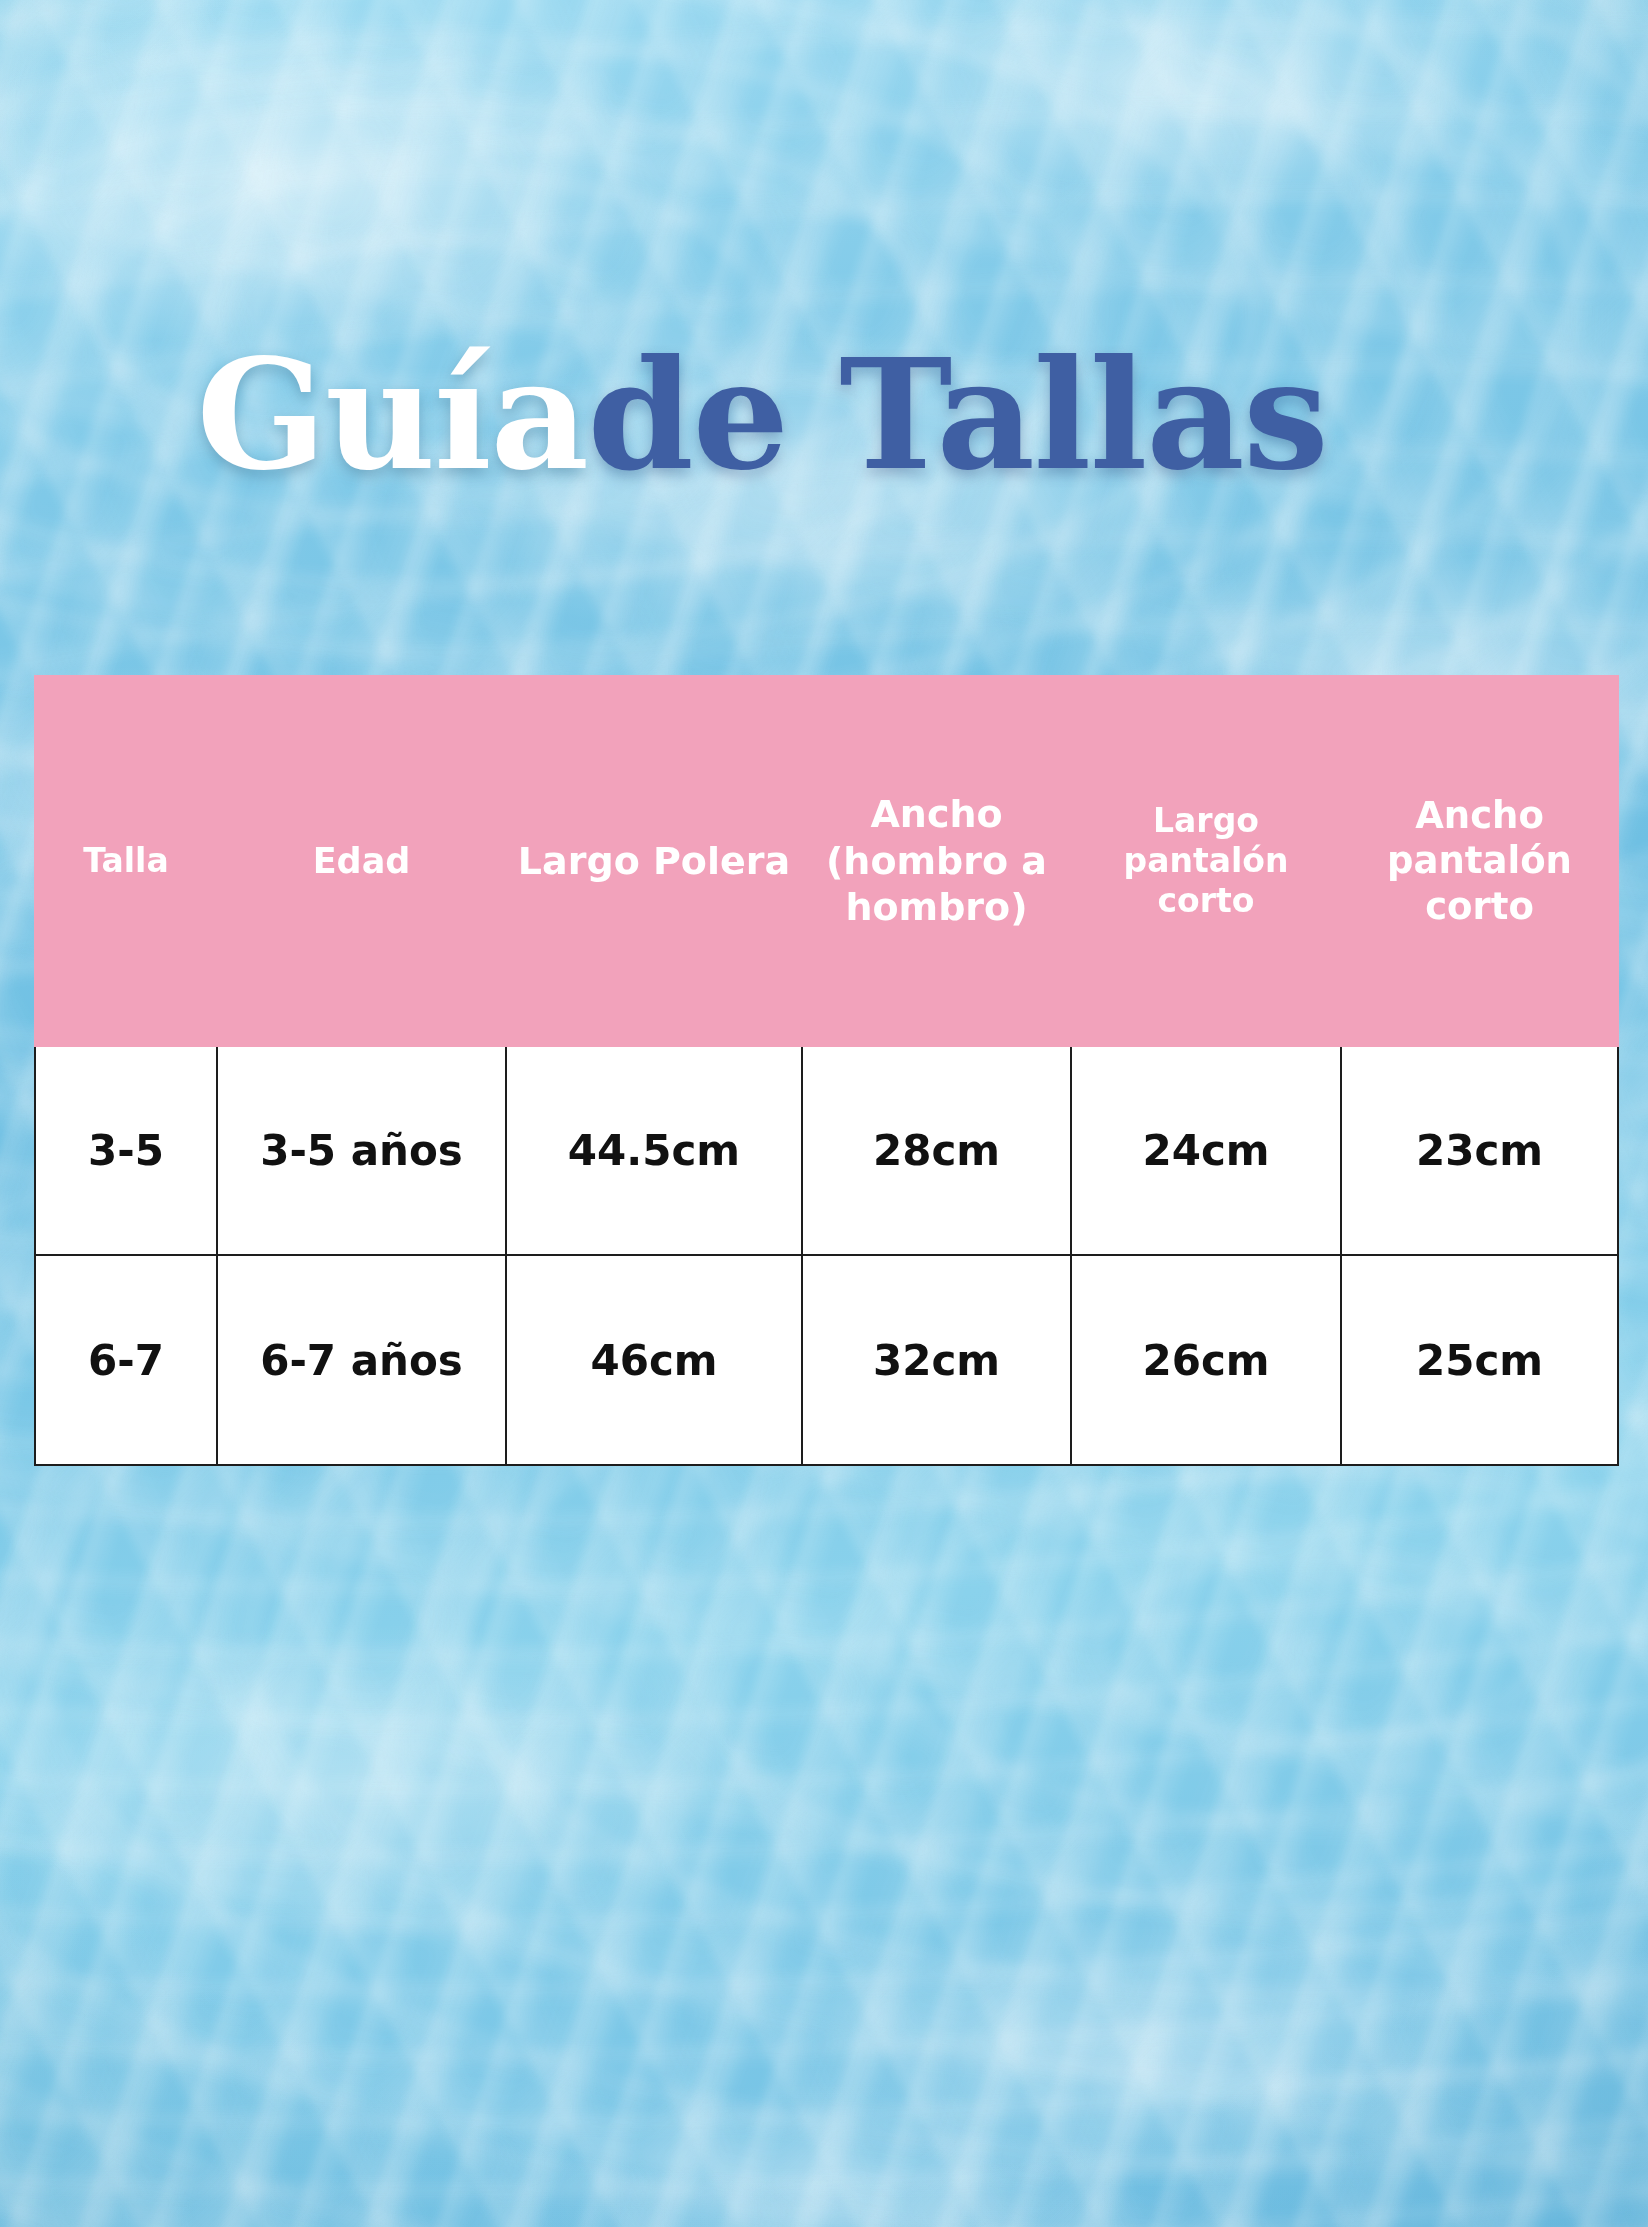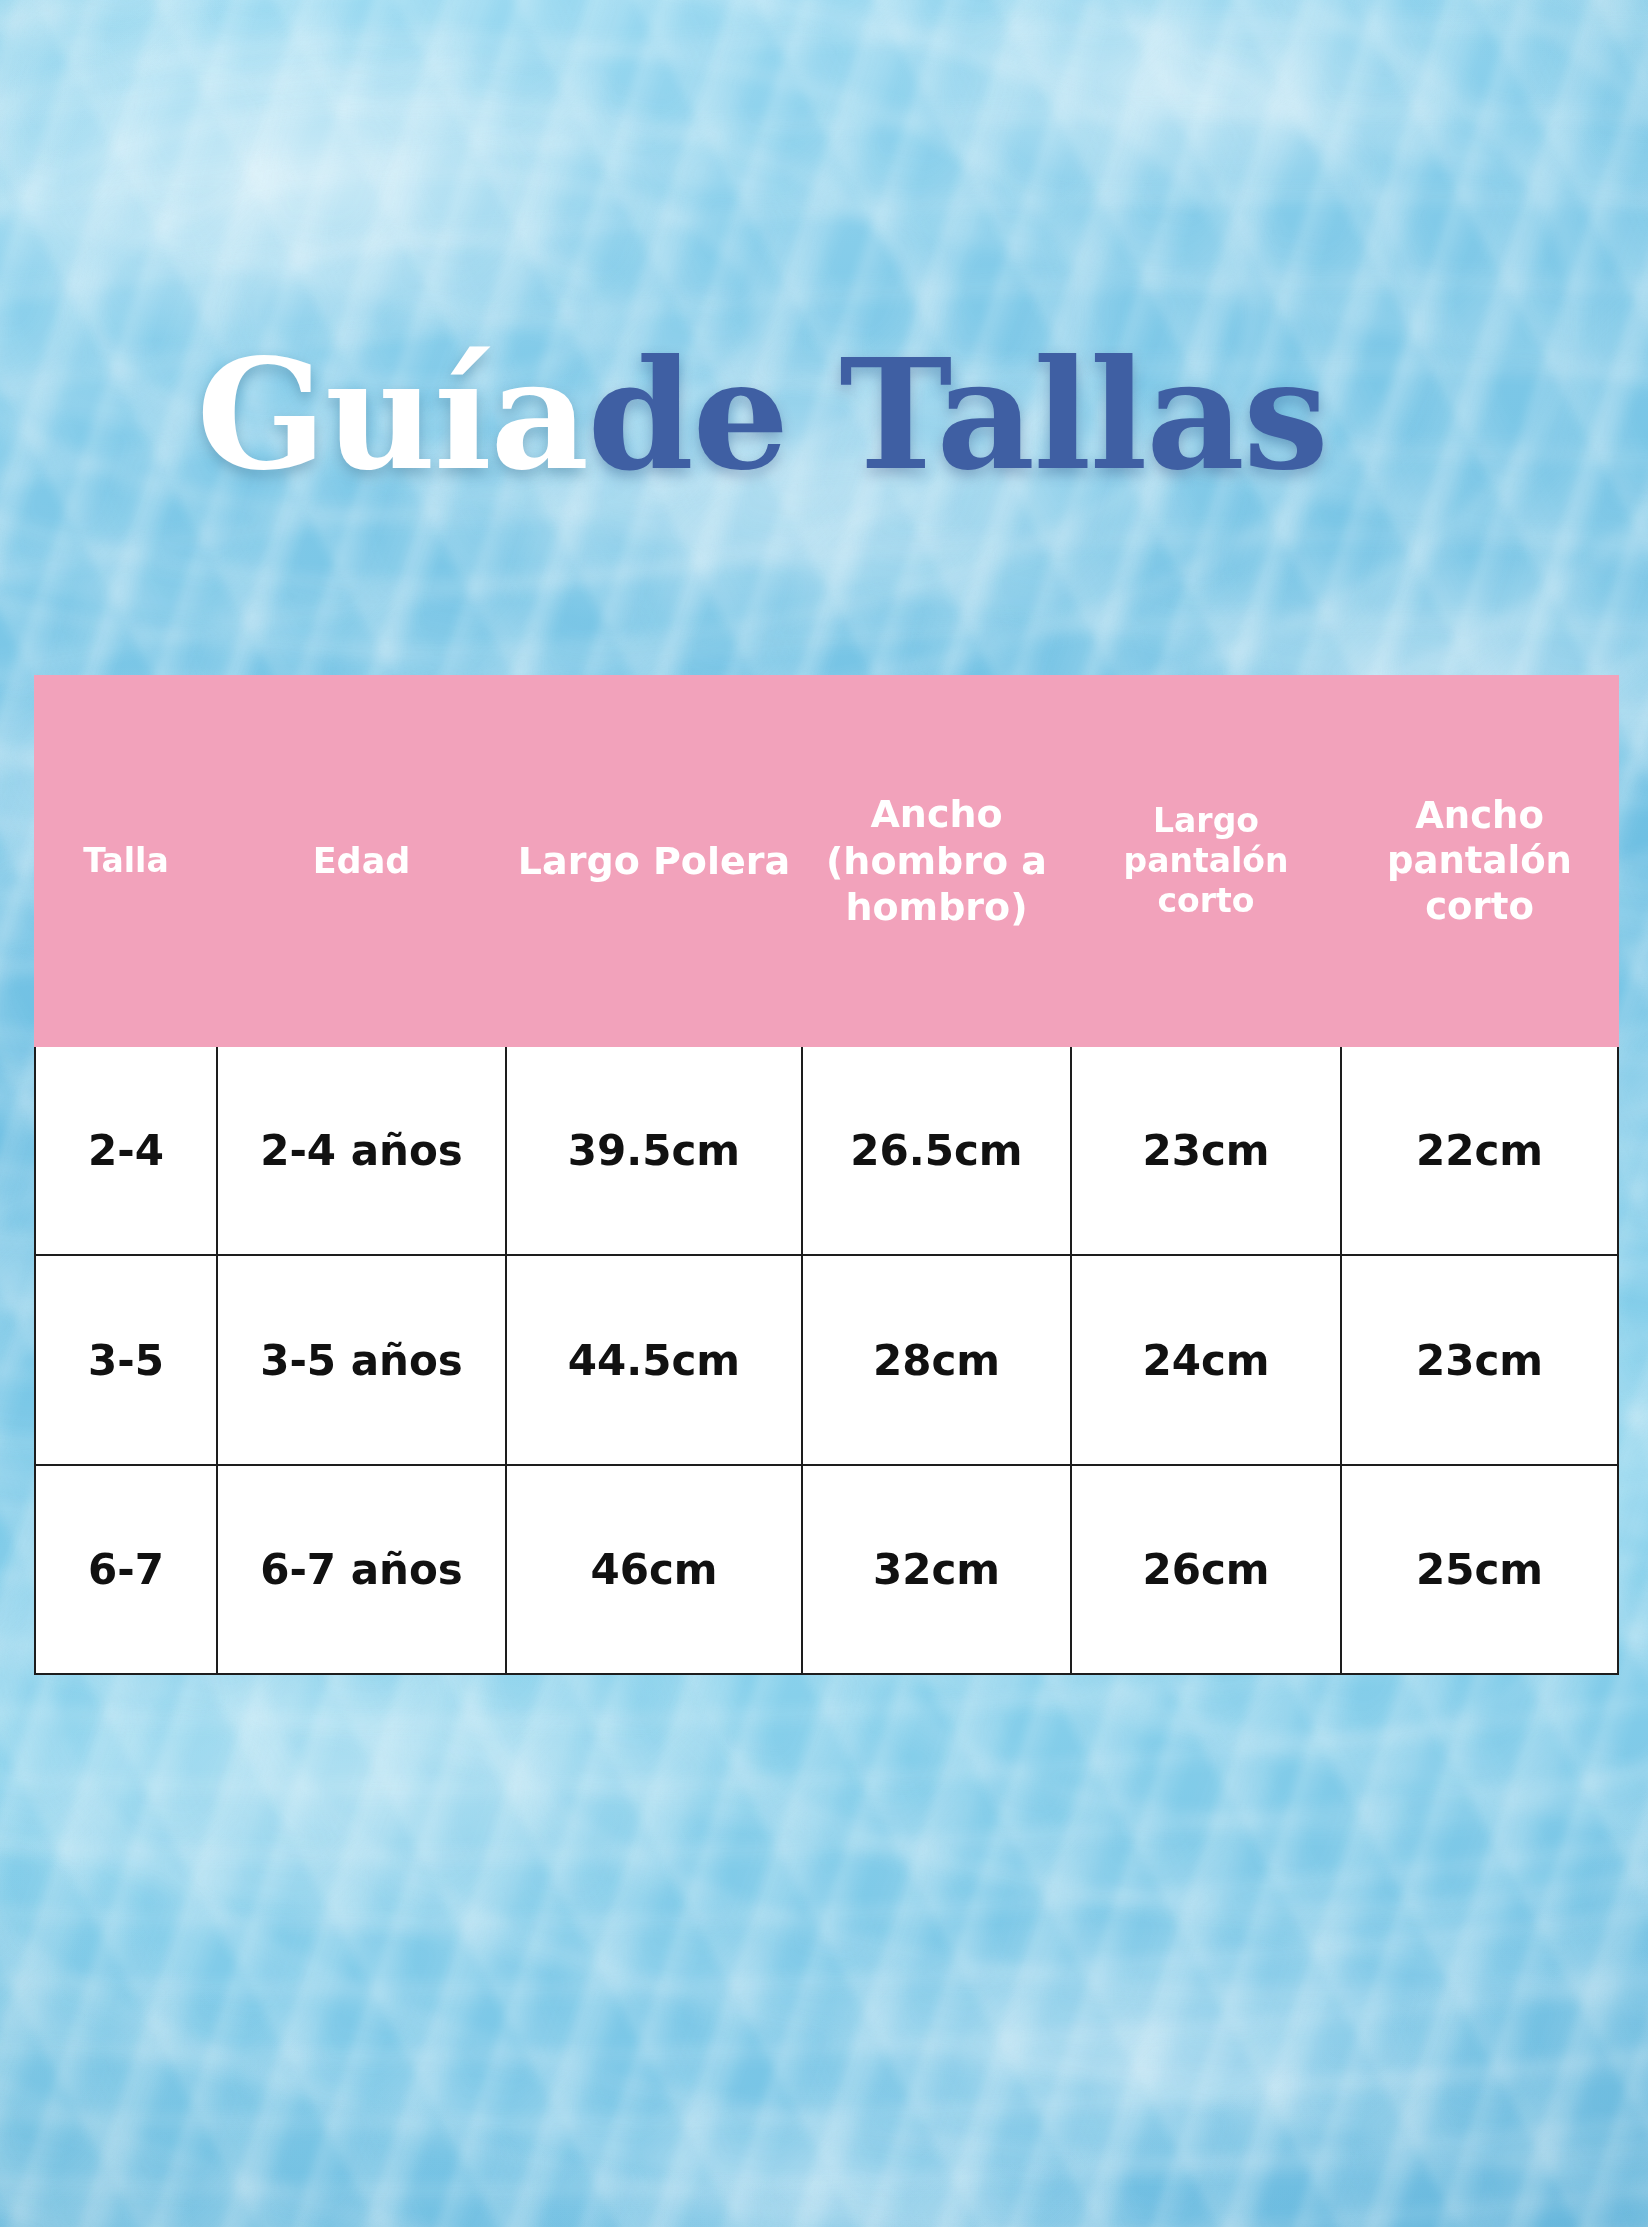--- a/index.html
+++ b/index.html
@@ -170,28 +170,20 @@
           <th class="c0">Talla</th>
           <th class="c1">Edad</th>
           <th class="c2">Largo Polera</th>
           <th class="c3">Ancho (hombro a hombro)</th>
           <th class="c4">Largo pantalón corto</th>
           <th class="c5">Ancho pantalón corto</th>
         </tr>
       </thead>
       <tbody>
         <tr>
-          <td class="c0">2-4</td>
-          <td class="c1">2-4 años</td>
-          <td>39.5cm</td>
-          <td>26.5cm</td>
-          <td>23cm</td>
-          <td>22cm</td>
-        </tr>
-        <tr>
           <td class="c0">3-5</td>
           <td class="c1">3-5 años</td>
           <td>44.5cm</td>
           <td>28cm</td>
           <td>24cm</td>
           <td>23cm</td>
         </tr>
         <tr>
           <td class="c0">6-7</td>
           <td class="c1">6-7 años</td>

